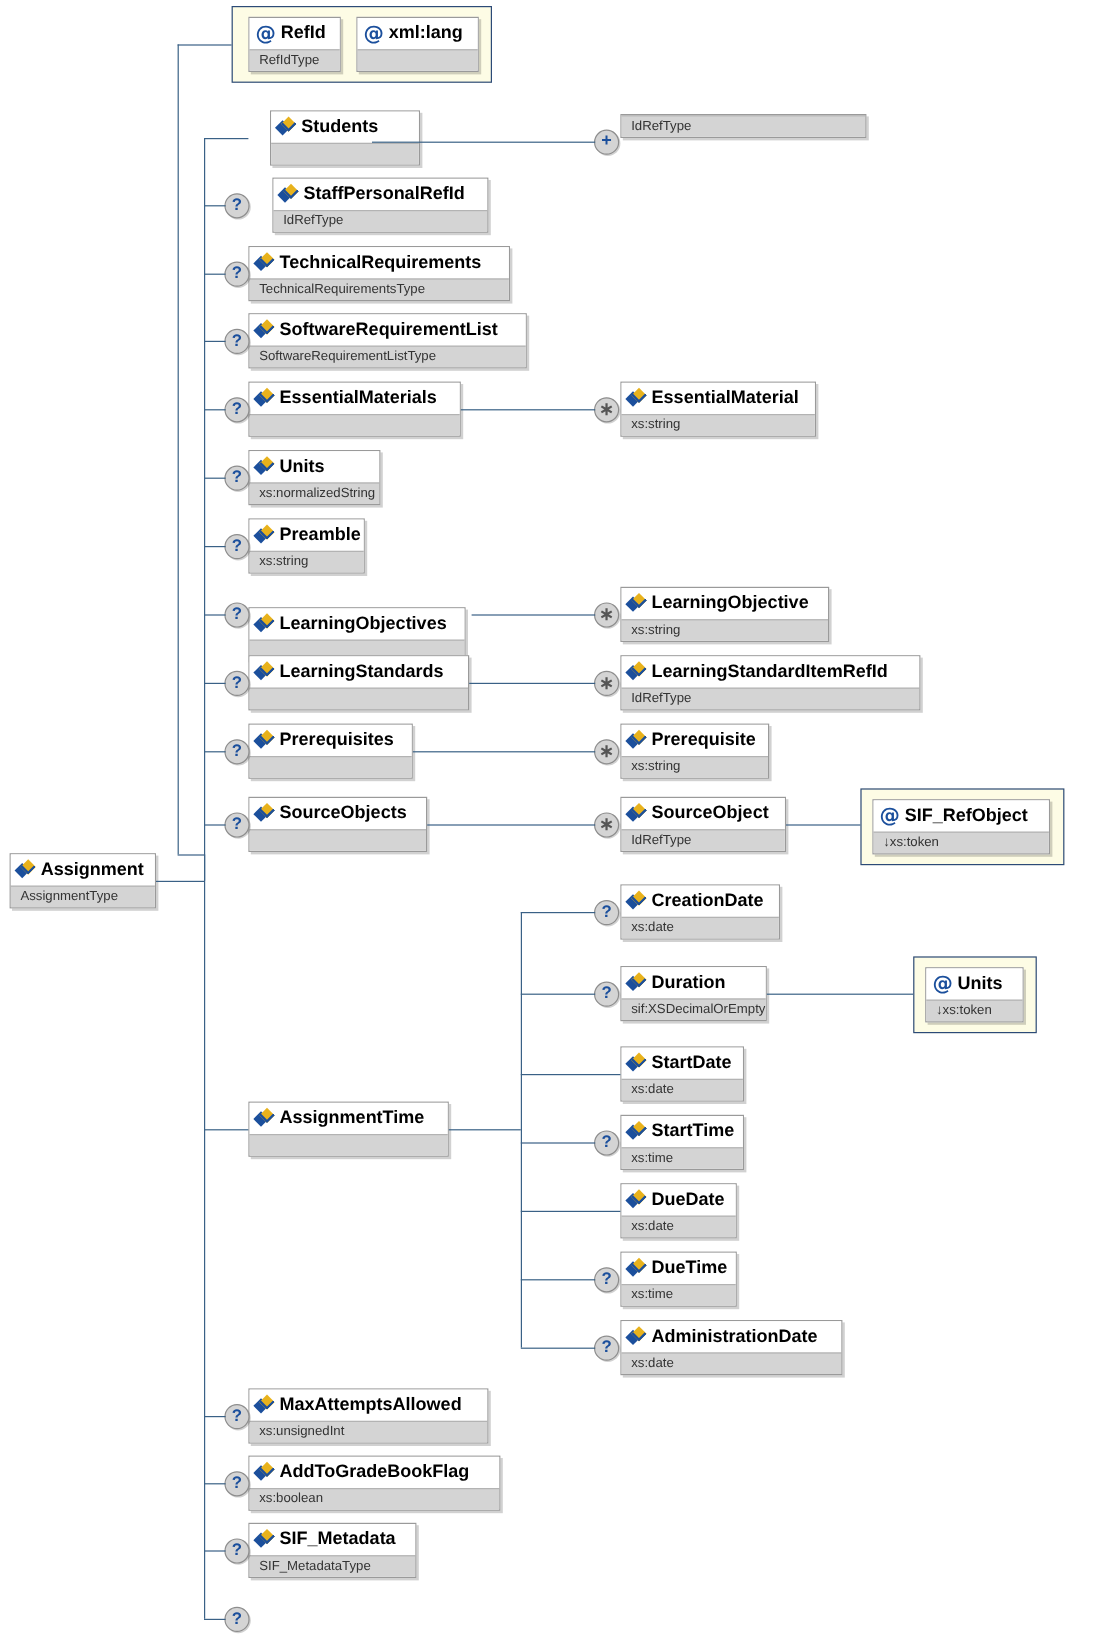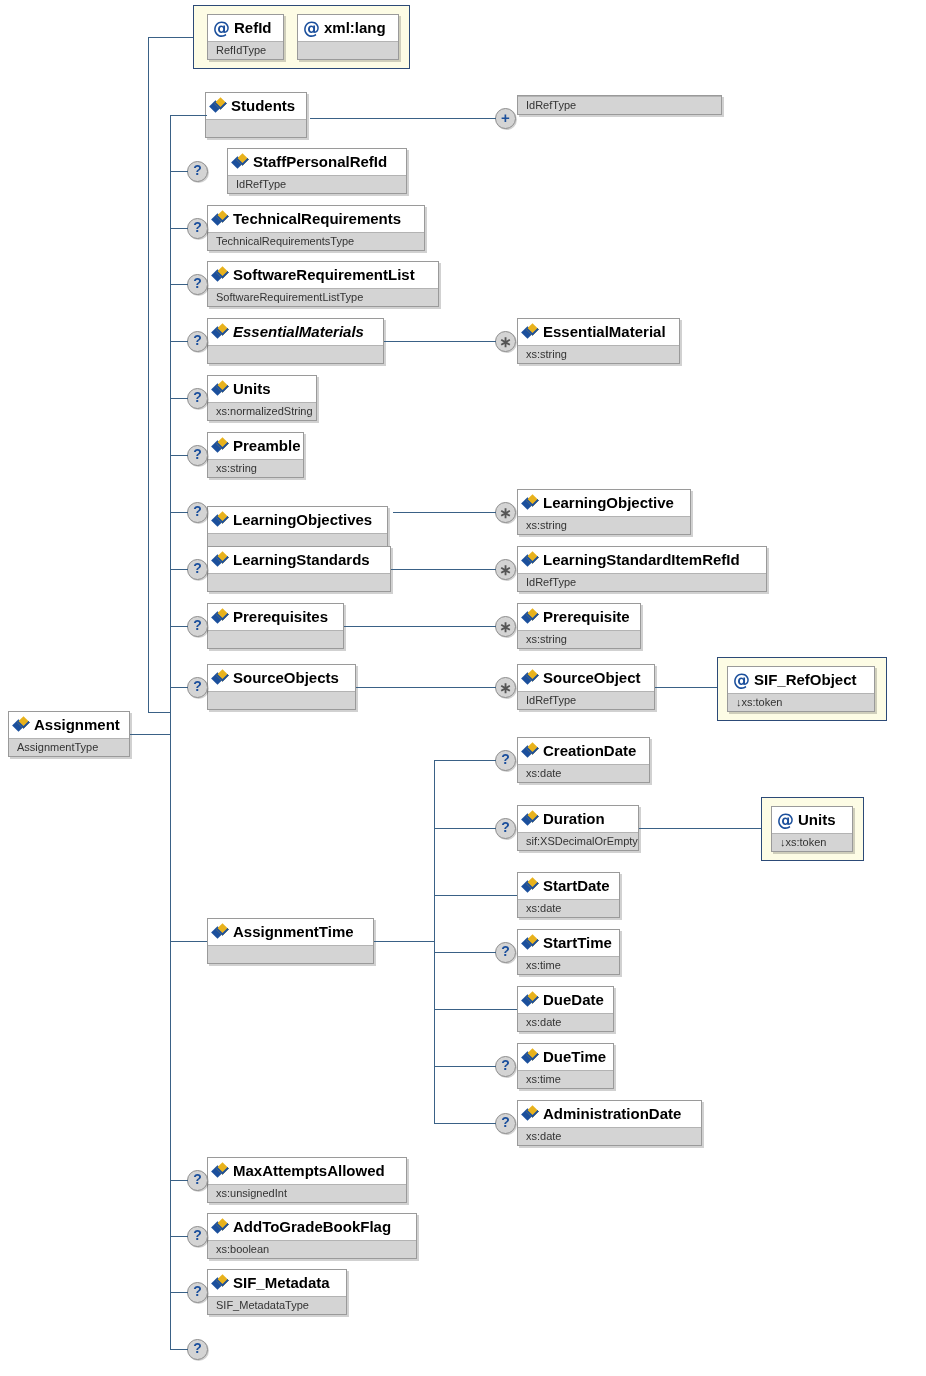--- a/index.html
+++ b/index.html
@@ -155,21 +155,21 @@
       </div>
       <div class="type">RefIdType</div>
     </div>
     <div class="node attr" style="left: 297px; top: 14px; width: 102px;">
       <div class="title">
         <span class="at-icon">@</span>
         <span>xml:lang</span>
       </div>
       <div class="type"></div>
     </div>
-    <div class="node" style="left: 205px; top: 92px; width: 102px;">
+    <div class="node" style="left: 225px; top: 92px; width: 125px;">
       <div class="title">
         <span class="el-icon"></span>
         <span>Students</span>
       </div>
       <div class="type"></div>
     </div>
     <div class="line hline" style="left: 170px; top: 115px; width: 37px;"></div>
     <div class="node" style="left: 207px; top: 148px; width: 180px; margin-left: 20px;">
       <div class="title">
         <span class="el-icon"></span>
@@ -190,21 +190,21 @@
     <div class="line hline" style="left: 170px; top: 228px; width: 18px;"></div>
     <div class="node" style="left: 207px; top: 261px; width: 232px;">
       <div class="title">
         <span class="el-icon"></span>
         <span>SoftwareRequirementList</span>
       </div>
       <div class="type">SoftwareRequirementListType</div>
     </div>
     <div class="marker" style="left: 187px; top: 274px;">?</div>
     <div class="line hline" style="left: 170px; top: 284px; width: 18px;"></div>
-    <div class="node" style="left: 207px; top: 318px; width: 177px; font-style: italic;">
+    <div class="node" style="left: 207px; top: 318px; width: 177px;">
       <div class="title">
         <span class="el-icon"></span>
         <span>EssentialMaterials</span>
       </div>
       <div class="type"></div>
     </div>
     <div class="marker" style="left: 187px; top: 331px;">?</div>
     <div class="line hline" style="left: 170px; top: 341px; width: 18px;"></div>
     <div class="node" style="left: 207px; top: 375px; width: 110px;">
       <div class="title">

